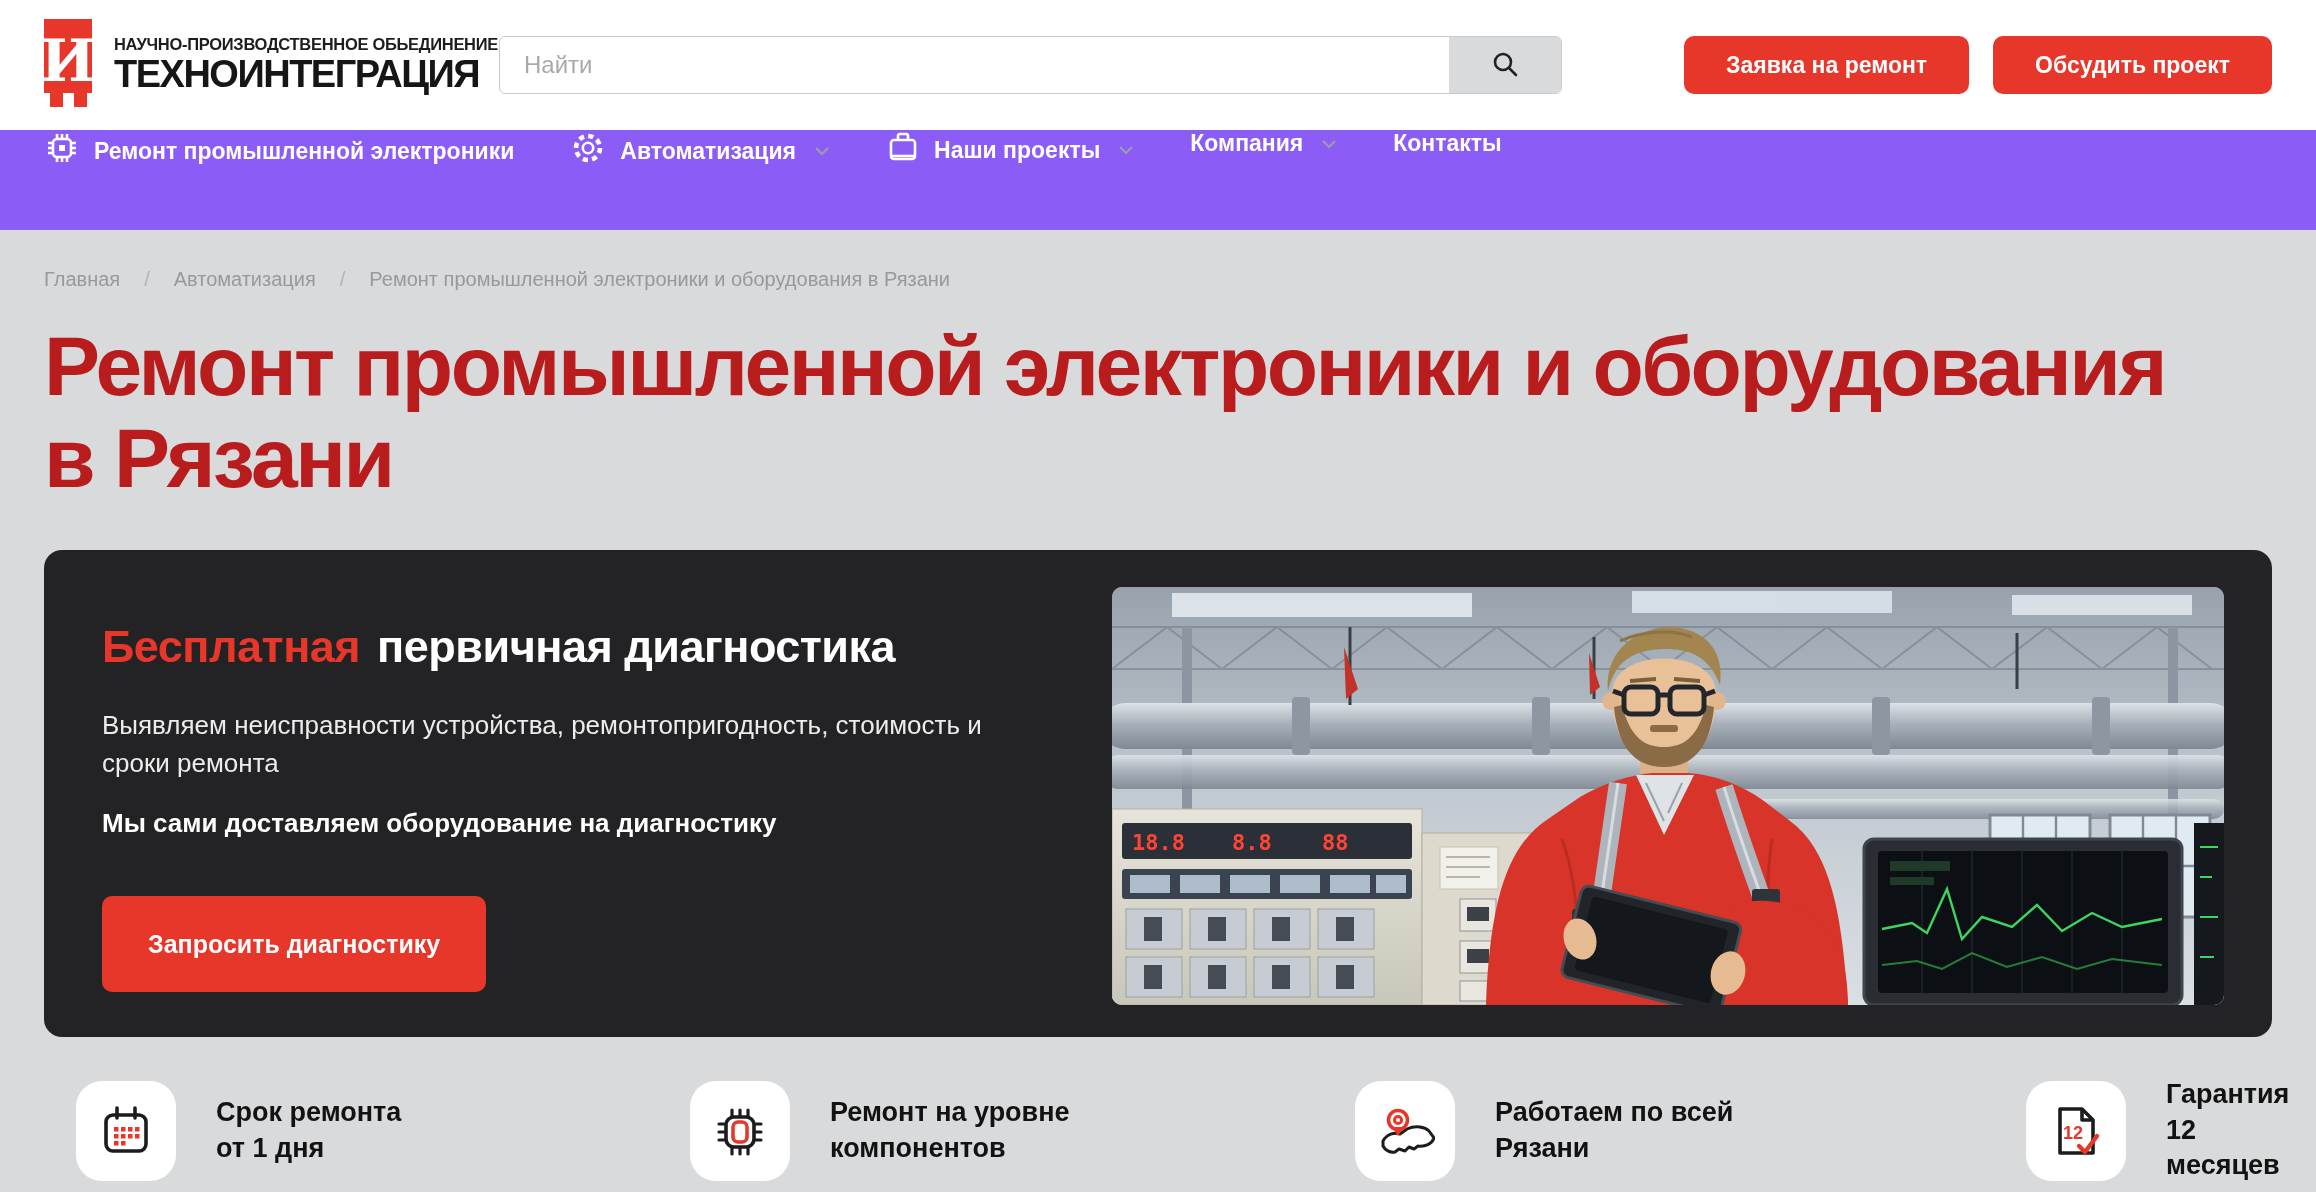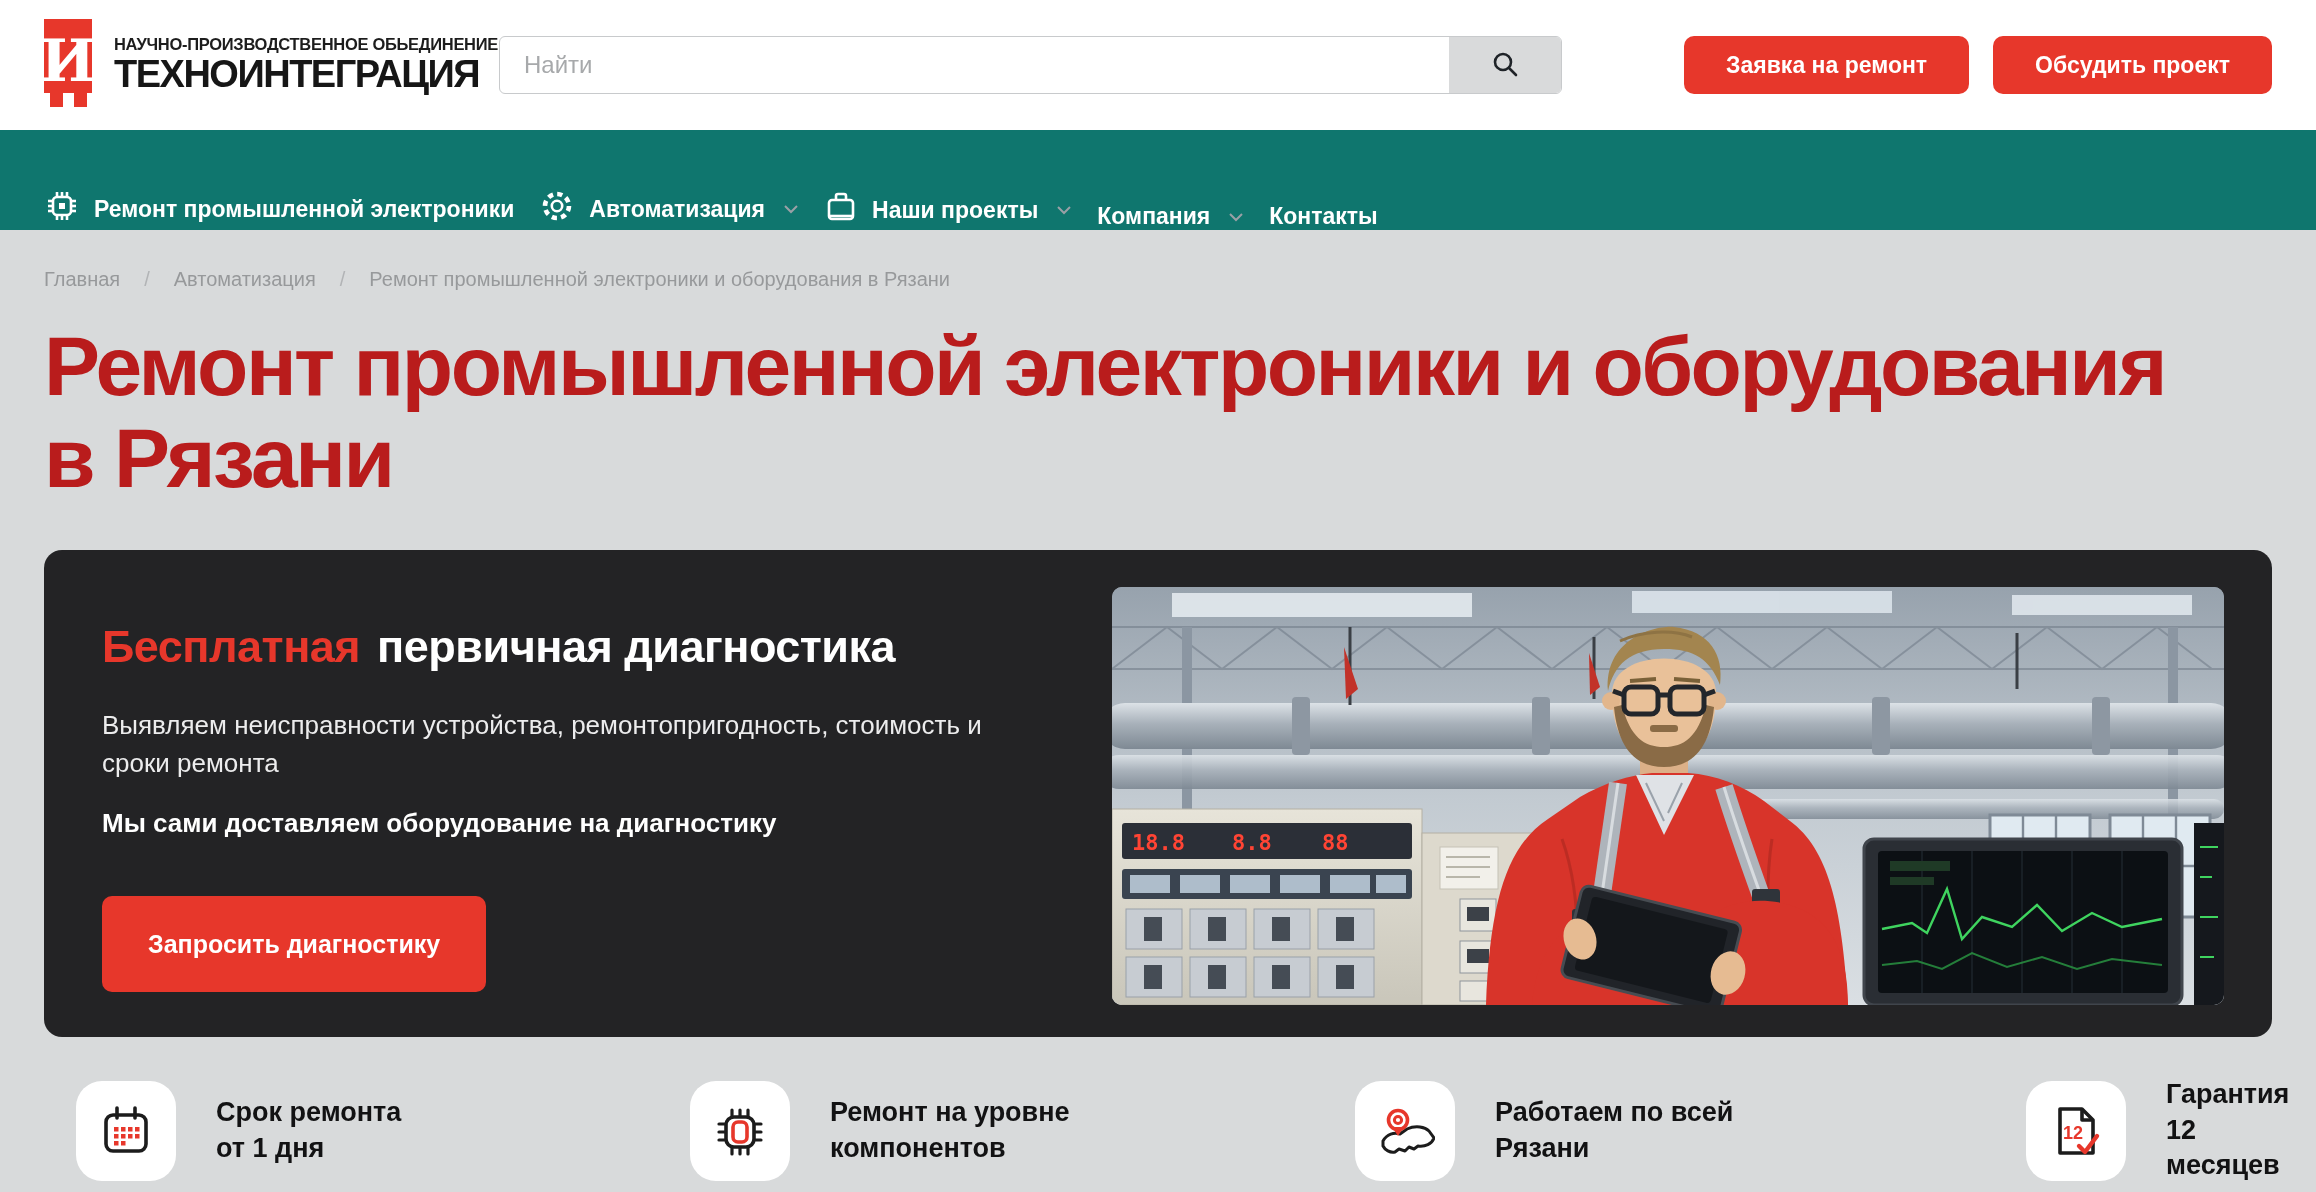--- a/index.html
+++ b/index.html
@@ -16,21 +16,21 @@
 
   .search{width:1063px;height:58px;flex:0 0 auto;display:flex;border:1px solid #c8cacc;border-radius:6px;overflow:hidden;background:#fff;box-sizing:border-box;}
   .search input{flex:1;border:none;outline:none;font-size:24px;padding:0 24px;color:#333;font-family:inherit;background:transparent;}
   .search input::placeholder{color:#a7a9ab;}
   .search-btn{width:112px;border:none;background:#d9dadb;display:flex;align-items:center;justify-content:center;cursor:pointer;}
 
   .header-actions{margin-left:auto;display:flex;gap:24px;}
   .btn-red{height:58px;padding:0 42px;border:none;border-radius:10px;background:var(--accent);color:#fff;font-size:23px;font-weight:700;font-family:inherit;cursor:pointer;white-space:nowrap;}
 
   
-  .nav{height:100px;background:#0f766e;display:flex;align-items:flex-end;gap:25px;padding:0 44px;box-sizing:border-box;}
+  .nav{height:100px;background:#8b5cf6;display:flex;align-items:flex-start;gap:56px;padding:0 44px;box-sizing:border-box;}
   .nav-item{display:flex;align-items:center;gap:14px;color:#fff;font-size:23px;font-weight:700;white-space:nowrap;cursor:pointer;}
   .nav-item .chev{margin-left:4px;display:flex;align-items:center;}
 
   
   .breadcrumb{display:flex;align-items:center;gap:24px;padding:38px 44px 0;font-size:20px;color:#97999b;}
   .breadcrumb .sep{color:#b2b4b6;}
   .crumb{cursor:pointer;}
 
   
   .page-title{margin:30px 44px 0;color:#b91c1c;font-weight:800;font-size:84px;letter-spacing:-2.5px;line-height:1.09;}

